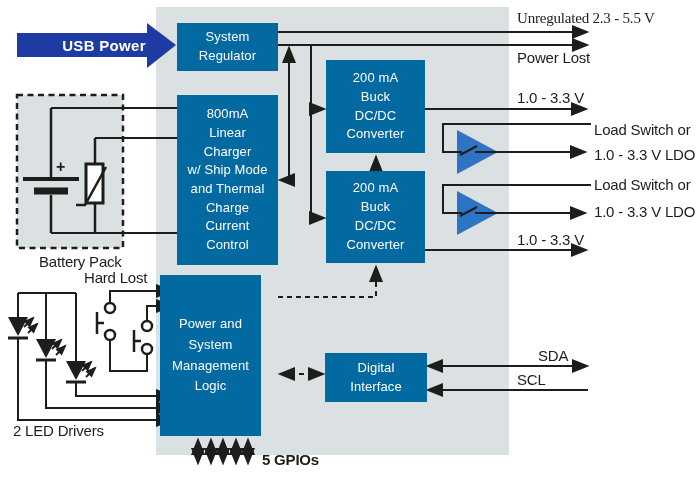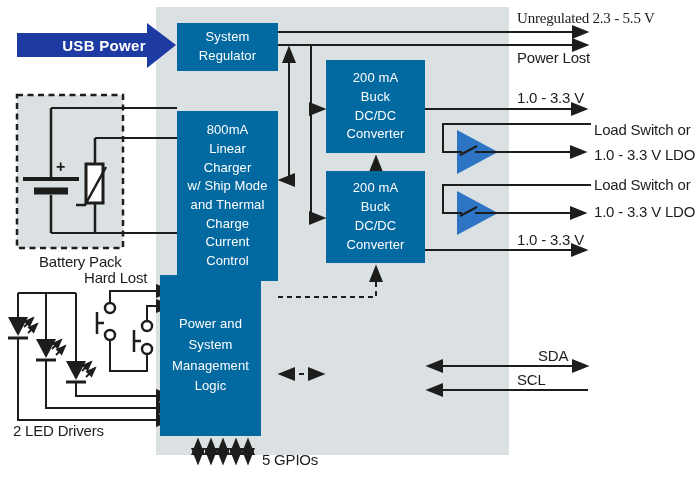--- a/index.html
+++ b/index.html
@@ -139,46 +139,48 @@
       <path d="M198,441 V462" marker-start="url(#ah)" marker-end="url(#ah)"></path>
       <path d="M211,441 V462" marker-start="url(#ah)" marker-end="url(#ah)"></path>
       <path d="M223,441 V462" marker-start="url(#ah)" marker-end="url(#ah)"></path>
       <path d="M236,441 V462" marker-start="url(#ah)" marker-end="url(#ah)"></path>
       <path d="M248,441 V462" marker-start="url(#ah)" marker-end="url(#ah)"></path>
     </g>
   </svg>
 
   <div class="block" style="left:177px;top:23px;width:101px;height:48px;">System
 Regulator</div>
-  <div class="block" style="left:177px;top:95px;width:101px;height:170px;line-height:1.44;margin-top:16px;">800mA
+  <div class="block" style="left:177px;top:95px;width:101px;height:170px;line-height:1.44;">800mA
 Linear
 Charger
 w/ Ship Mode
 and Thermal
 Charge
 Current
 Control</div>
   <div class="block" style="left:326px;top:60px;width:99px;height:93px;">200 mA
 Buck
 DC/DC
 Converter</div>
   <div class="block" style="left:326px;top:171px;width:99px;height:92px;">200 mA
 Buck
 DC/DC
 Converter</div>
   <div class="block" style="left:160px;top:275px;width:101px;height:161px;line-height:1.6;">Power and
 System
 Management
 Logic</div>
+  <div class="block" style="left:325px;top:353px;width:102px;height:49px;">Digital
+Interface</div>
 
   <div class="usb-lbl">USB Power</div>
   <div class="lbl" style="left:39px;top:261px;">Battery Pack</div>
   <div class="lbl" style="left:84px;top:277px;">Hard Lost</div>
   <div class="lbl" style="left:13px;top:430px;">2 LED Drivers</div>
-  <div class="lbl" style="left:262px;top:459px;">5 GPIOs</div>
+  <div class="lbl" style="left:262px;top:459px;font-weight:bold;">5 GPIOs</div>
 
   <div class="lbl" style="left:517px;top:18px;font-family:Liberation Serif, serif;">Unregulated 2.3 - 5.5 V</div>
   <div class="lbl" style="left:517px;top:57px;">Power Lost</div>
   <div class="lbl" style="left:517px;top:97px;">1.0 - 3.3 V</div>
   <div class="lbl" style="left:594px;top:129px;">Load Switch or</div>
   <div class="lbl" style="left:594px;top:154px;">1.0 - 3.3 V LDO</div>
   <div class="lbl" style="left:594px;top:184px;">Load Switch or</div>
   <div class="lbl" style="left:594px;top:211px;">1.0 - 3.3 V LDO</div>
   <div class="lbl" style="left:517px;top:239px;">1.0 - 3.3 V</div>
   <div class="lbl" style="left:538px;top:355px;text-align:right;">SDA</div>

